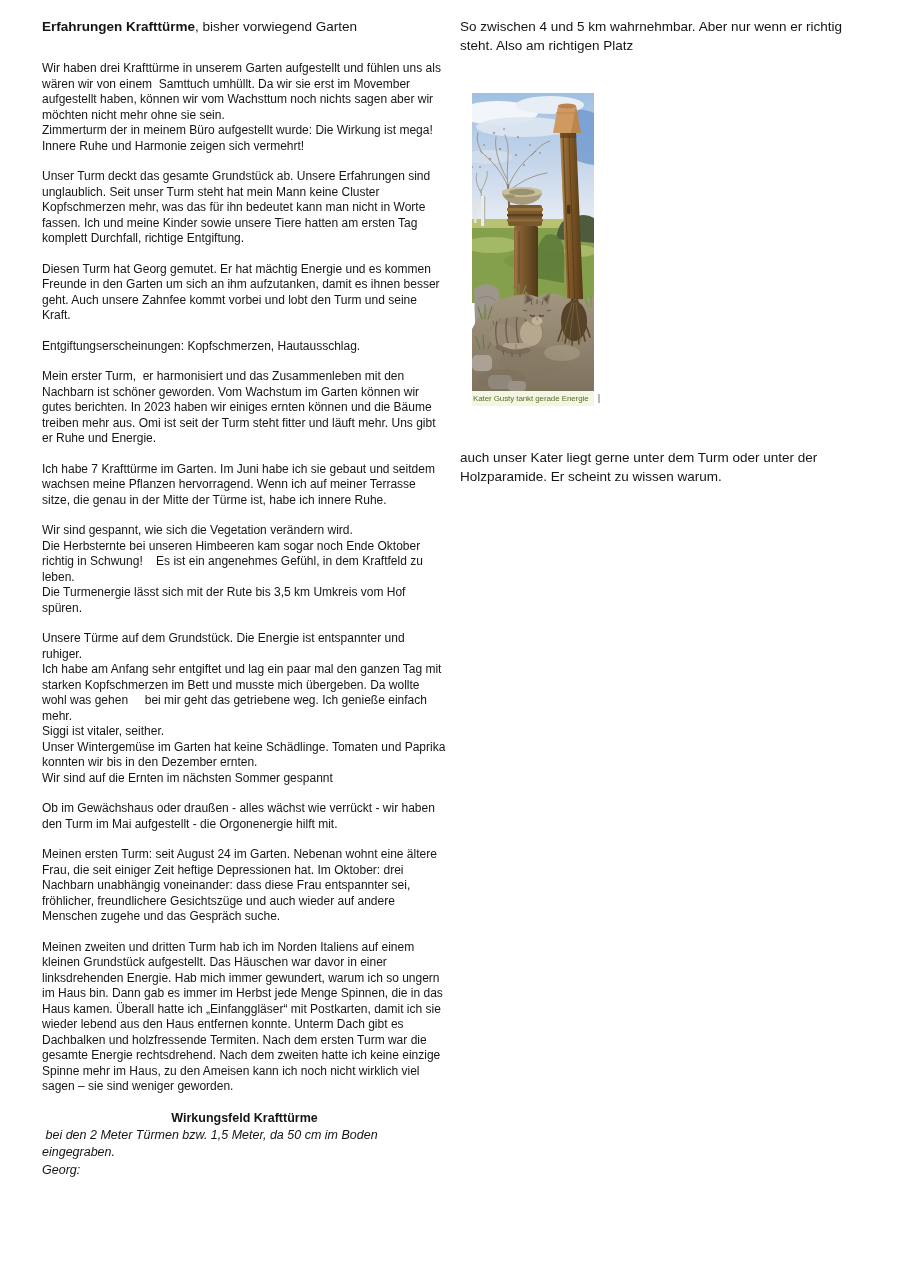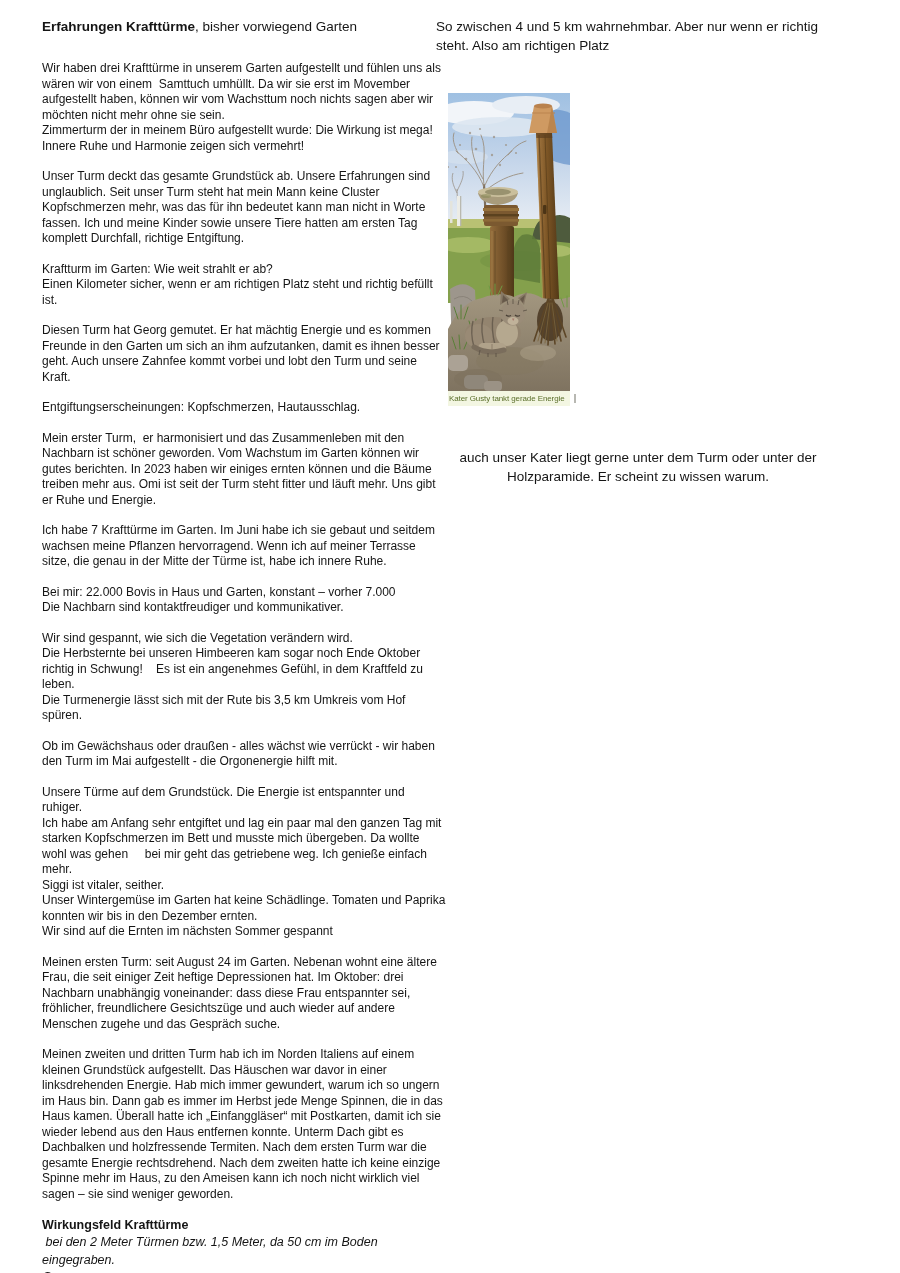--- a/index.html
+++ b/index.html
@@ -2,61 +2,57 @@
 <html><head>
 <meta charset="utf-8">
 <style>
   html,body{margin:0;padding:0;background:#ffffff;}
   .page{position:relative;width:900px;height:1273px;background:#ffffff;overflow:hidden;
         font-family:"Liberation Sans","DejaVu Sans",sans-serif;color:#151515;}
   .col-left{position:absolute;left:42px;top:17px;width:405px;}
   .doc-title{font-size:13.5px;line-height:20px;font-weight:normal;margin:0 0 24px 0;}
   .doc-title .t-bold{font-weight:bold;}
   .body-text p{margin:0 0 15px 0;font-size:12px;line-height:15.5px;white-space:pre-line;}
-  .section h2{font-size:12.5px;line-height:17px;margin:0;font-weight:bold;}
+  .section h2{font-size:12.5px;line-height:17px;margin:0;font-weight:bold;text-align:center;}
   .section p{font-size:12.5px;line-height:17.5px;margin:0;white-space:pre-line;font-style:italic;}
-  .col-right{position:absolute;left:436px;top:17px;width:404px;}
+  .col-right{position:absolute;left:460px;top:17px;width:404px;}
   .intro,.outro{font-size:13.5px;line-height:19px;margin:0;}
   .photo-figure{margin:38px 0 0 12px;width:122px;border-radius:9px;}
   .photo-figure svg{display:block;}
   .caption-bar{position:relative;width:122px;height:15px;display:flex;align-items:center;}
   .caption-bar figcaption{font-size:8px;line-height:15px;white-space:nowrap;padding-left:1px;letter-spacing:-0.1px;}
   .caption-cursor{position:absolute;right:-6px;top:3px;width:2px;height:9px;background:#b8b8b2;}
-  .outro{margin-top:42px;text-align:center;}
+  .outro{margin-top:42px;}
 </style>
 </head>
 <body>
 
 <div class="page">
 
   <div class="col-left">
     <h1 class="doc-title"><span class="t-bold">Erfahrungen Krafttürme</span><span>, bisher vorwiegend Garten</span></h1>
 
     <div class="body-text">
       <p>Wir haben drei Krafttürme in unserem Garten aufgestellt und fühlen uns als wären wir von einem&nbsp; Samttuch umhüllt. Da wir sie erst im Movember aufgestellt haben, können wir vom Wachsttum noch nichts sagen aber wir möchten nicht mehr ohne sie sein.
 Zimmerturm der in meinem Büro aufgestellt wurde: Die Wirkung ist mega!
 Innere Ruhe und Harmonie zeigen sich vermehrt!</p>
       <p>Unser Turm deckt das gesamte Grundstück ab. Unsere Erfahrungen sind unglaublich. Seit unser Turm steht hat mein Mann keine Cluster Kopfschmerzen mehr, was das für ihn bedeutet kann man nicht in Worte fassen. Ich und meine Kinder sowie unsere Tiere hatten am ersten Tag komplett Durchfall, richtige Entgiftung.</p>
-      <p>Kraftturm im Garten: Wie weit strahlt er ab?
-Einen Kilometer sicher, wenn er am richtigen Platz steht und richtig befüllt ist.</p>
       <p>Diesen Turm hat Georg gemutet. Er hat mächtig Energie und es kommen Freunde in den Garten um sich an ihm aufzutanken, damit es ihnen besser geht. Auch unsere Zahnfee kommt vorbei und lobt den Turm und seine Kraft.</p>
       <p>Entgiftungserscheinungen: Kopfschmerzen, Hautausschlag.</p>
       <p>Mein erster Turm,&nbsp; er harmonisiert und das Zusammenleben mit den Nachbarn ist schöner geworden. Vom Wachstum im Garten können wir gutes berichten. In 2023 haben wir einiges ernten können und die Bäume treiben mehr aus. Omi ist seit der Turm steht fitter und läuft mehr. Uns gibt er Ruhe und Energie.</p>
       <p>Ich habe 7 Krafttürme im Garten. Im Juni habe ich sie gebaut und seitdem wachsen meine Pflanzen hervorragend. Wenn ich auf meiner Terrasse sitze, die genau in der Mitte der Türme ist, habe ich innere Ruhe.</p>
-      <p>Bei mir: 22.000 Bovis in Haus und Garten, konstant – vorher 7.000
-Die Nachbarn sind kontaktfreudiger und kommunikativer.</p>
       <p>Wir sind gespannt, wie sich die Vegetation verändern wird.
 Die Herbsternte bei unseren Himbeeren kam sogar noch Ende Oktober richtig in Schwung!&nbsp;&nbsp;&nbsp; Es ist ein angenehmes Gefühl, in dem Kraftfeld zu leben.
 Die Turmenergie lässt sich mit der Rute bis 3,5 km Umkreis vom Hof spüren.</p>
-      <p>Ob im Gewächshaus oder draußen - alles wächst wie verrückt - wir haben den Turm im Mai aufgestellt - die Orgonenergie hilft mit.</p>
       <p>Unsere Türme auf dem Grundstück. Die Energie ist entspannter und ruhiger.
 Ich habe am Anfang sehr entgiftet und lag ein paar mal den ganzen Tag mit starken Kopfschmerzen im Bett und musste mich übergeben. Da wollte wohl was gehen&nbsp;&nbsp;&nbsp;&nbsp; bei mir geht das getriebene weg. Ich genieße einfach mehr.
 Siggi ist vitaler, seither.
 Unser Wintergemüse im Garten hat keine Schädlinge. Tomaten und Paprika konnten wir bis in den Dezember ernten.
 Wir sind auf die Ernten im nächsten Sommer gespannt</p>
+      <p>Ob im Gewächshaus oder draußen - alles wächst wie verrückt - wir haben den Turm im Mai aufgestellt - die Orgonenergie hilft mit.</p>
       <p>Meinen ersten Turm: seit August 24 im Garten. Nebenan wohnt eine ältere Frau, die seit einiger Zeit heftige Depressionen hat. Im Oktober: drei Nachbarn unabhängig voneinander: dass diese Frau entspannter sei, fröhlicher, freundlichere Gesichtszüge und auch wieder auf andere Menschen zugehe und das Gespräch suche.</p>
       <p>Meinen zweiten und dritten Turm hab ich im Norden Italiens auf einem kleinen Grundstück aufgestellt. Das Häuschen war davor in einer linksdrehenden Energie. Hab mich immer gewundert, warum ich so ungern im Haus bin. Dann gab es immer im Herbst jede Menge Spinnen, die in das Haus kamen. Überall hatte ich „Einfanggläser“ mit Postkarten, damit ich sie wieder lebend aus den Haus entfernen konnte. Unterm Dach gibt es Dachbalken und holzfressende Termiten. Nach dem ersten Turm war die gesamte Energie rechtsdrehend. Nach dem zweiten hatte ich keine einzige Spinne mehr im Haus, zu den Ameisen kann ich noch nicht wirklich viel sagen – sie sind weniger geworden.</p>
     </div>
 
     <div class="section">
       <h2>Wirkungsfeld Krafttürme</h2>
       <p>&nbsp;bei den 2 Meter Türmen bzw. 1,5 Meter, da 50 cm im Boden
 eingegraben.
 Georg:</p>
     </div>

